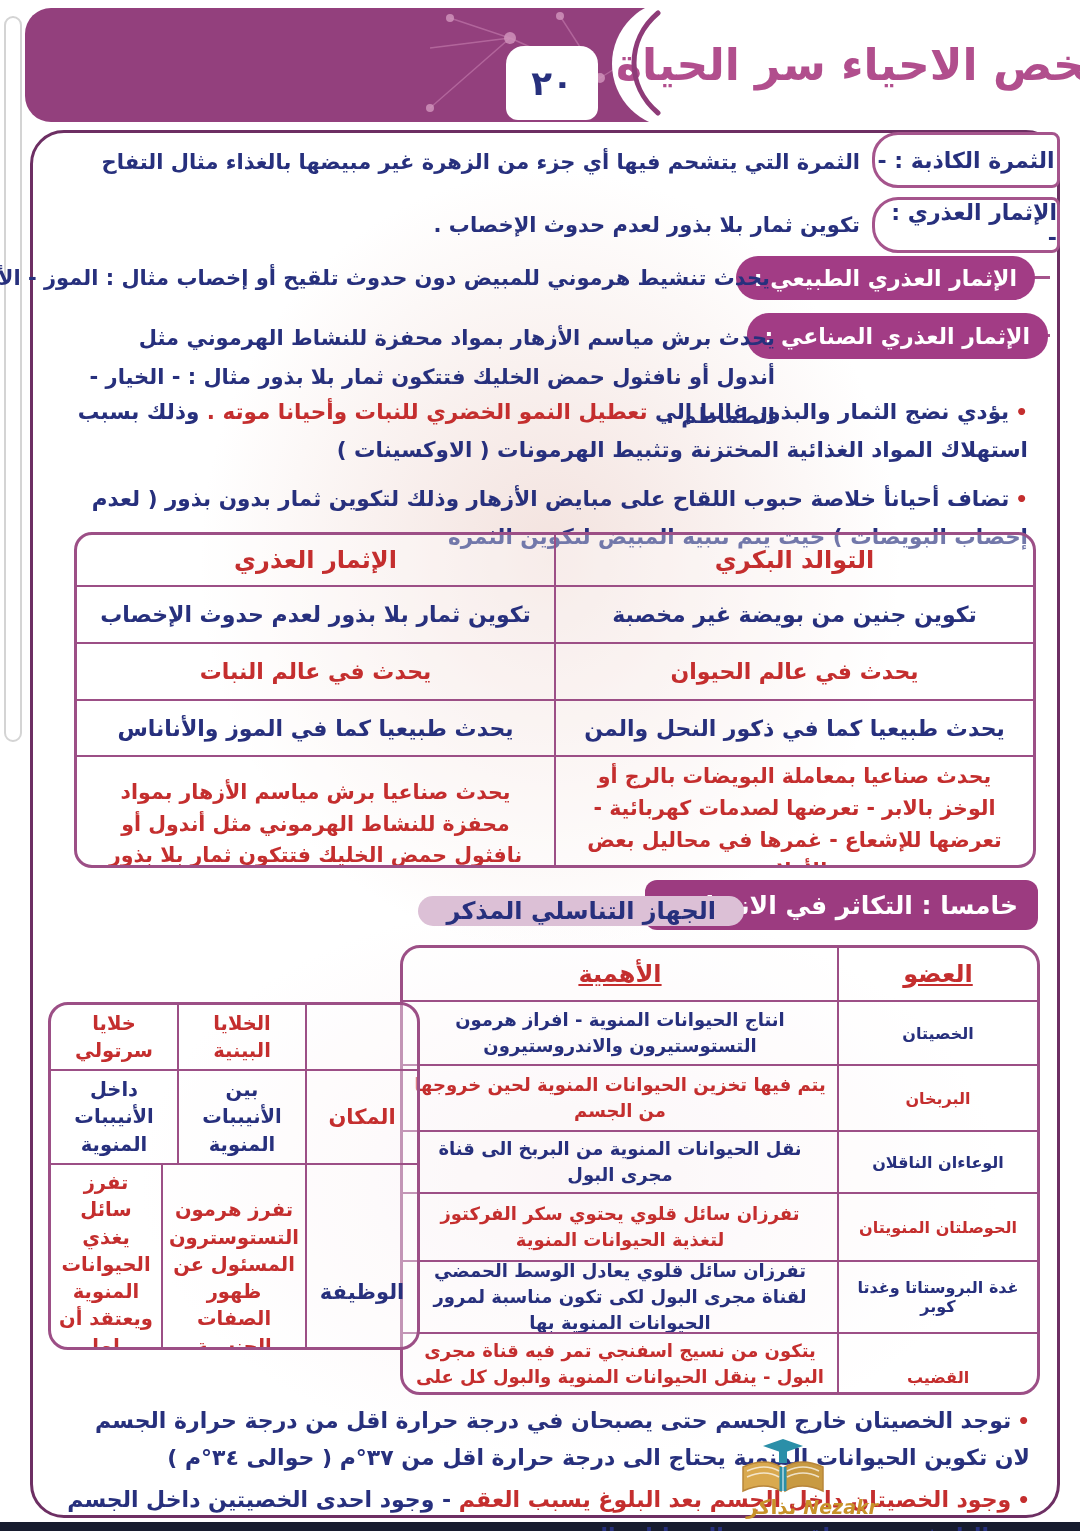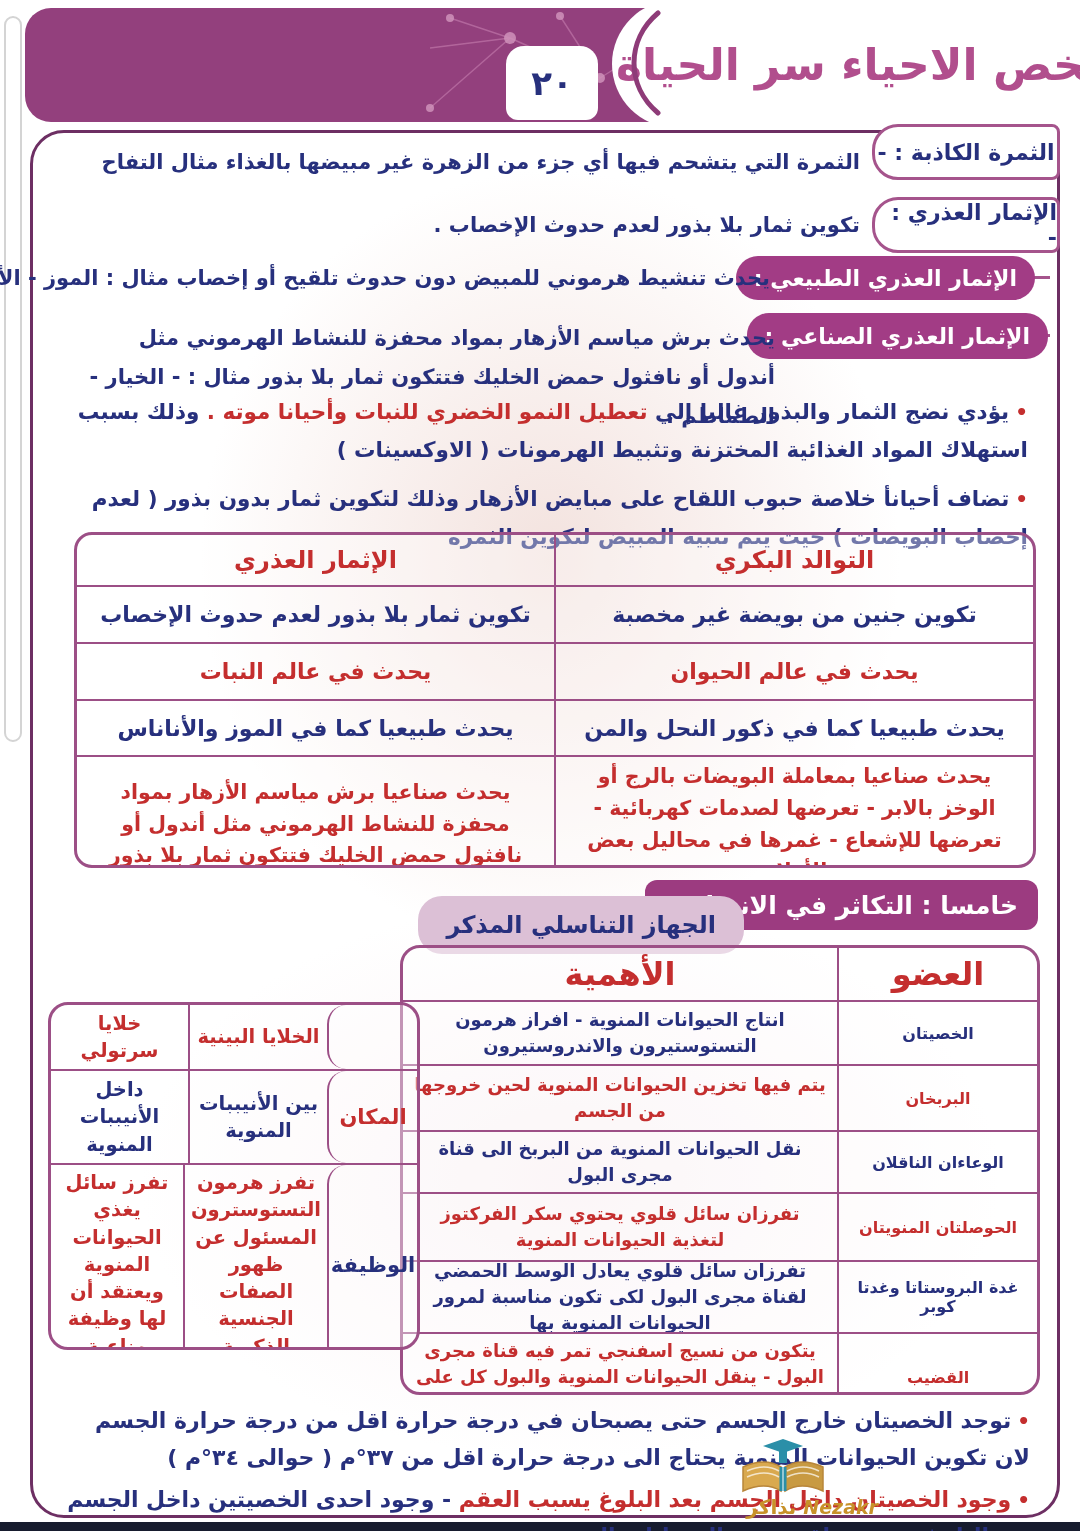--- a/index.html
+++ b/index.html
@@ -49,35 +49,35 @@
   .cmp{top:532px;left:74px;width:962px;height:336px;border:3px solid var(--tbl);border-radius:18px;overflow:hidden;display:grid;grid-template-rows:50px 57px 57px 56px 1fr;background:rgba(255,255,255,.35);}
   .cmp-row{display:flex;}
   .cmp-row + .cmp-row{border-top:2px solid var(--tbl);}
   .cmp-cell{flex:1;display:flex;flex-direction:column;align-items:center;justify-content:center;text-align:center;font-size:22px;padding:4px 12px;}
   .cmp-cell:first-child{border-left:2px solid var(--tbl);}
   .cmp-head .cmp-cell{font-size:24px;}
   .cmp-last .cmp-cell{font-size:20.5px;line-height:1.55;justify-content:center;}
 
   
   .sec5{top:880px;right:42px;height:50px;background:#9c3b80;color:#fff;font-size:25px;border-radius:12px;padding:0 20px;}
-  .sec5-sub{top:896px;right:336px;height:58px;background:#dcc0d6;color:var(--navy);font-size:24px;border-radius:24px;padding:4px 28px;}
+  .sec5-sub{top:896px;right:336px;height:30px;background:#dcc0d6;color:var(--navy);font-size:24px;border-radius:24px;padding:4px 28px;}
 
   
   .organ-tbl{top:945px;left:400px;width:640px;height:450px;border:3px solid var(--tbl);border-radius:20px;overflow:hidden;display:grid;grid-template-rows:52px 64px 66px 62px 68px 72px 1fr;background:rgba(255,255,255,.4);}
   .o-row{display:flex;}
   .o-row + .o-row{border-top:2px solid var(--tbl);}
   .o-organ{width:200px;flex:none;border-left:2px solid var(--tbl);display:flex;align-items:center;justify-content:center;text-align:center;font-size:16px;padding:2px 6px;}
   .o-imp{flex:1;display:flex;align-items:center;justify-content:center;text-align:center;font-size:18px;line-height:1.45;padding:4px 10px;}
-  .o-head .o-organ,.o-head .o-imp{font-size:32px;color:var(--red);}
+  .o-head .o-organ,.o-head .o-imp{font-size:24px;color:var(--red);text-decoration:underline;}
 
   
   .cells-tbl{top:1002px;left:48px;width:372px;height:348px;border:3px solid var(--tbl);border-radius:20px;overflow:hidden;display:grid;grid-template-rows:64px 94px 1fr;background:rgba(255,255,255,.4);}
   .c-row{display:flex;}
   .c-row + .c-row{border-top:2px solid var(--tbl);}
-  .c-label{width:90px;flex:none;border-left:2px solid var(--tbl);display:flex;align-items:center;justify-content:center;font-size:21px;text-align:center;border-radius:19px;}
+  .c-label{width:112px;flex:none;border-left:2px solid var(--tbl);display:flex;align-items:center;justify-content:center;font-size:21px;text-align:center;}
   .c-cell{flex:1;display:flex;align-items:center;justify-content:center;text-align:center;font-size:19.5px;line-height:1.4;padding:4px 6px;}
   .c-cell + .c-cell{border-left:0;}
   .c-mid{border-left:2px solid var(--tbl);}
 
   
   .bottom-notes{top:1402px;left:58px;right:50px;font-size:22px;line-height:1.7;text-align:right;z-index:2;}
   .bottom-notes p{margin-bottom:4px;}
 
   
   .watermark{left:688px;top:1437px;width:190px;text-align:center;z-index:3;}
@@ -136,21 +136,21 @@
     <path d="M40 3 C 8 30, 8 76, 40 103" stroke="#8e3b78" stroke-width="5" fill="none" stroke-linecap="round"></path>
   </svg>
   <div class="abs badge flexc">٢٠</div>
 
   <div class="abs page-edge"></div>
 
   <div class="abs content-box"></div>
   <div class="abs face-bg1"></div>
   <div class="abs face-bg2"></div>
 
-  <div class="abs def-tab flexc" style="top:124px;">الثمرة الكاذبة : -</div>
+  <div class="abs def-tab flexc" style="top:132px;">الثمرة الكاذبة : -</div>
   <div class="abs def-text" style="top:150px;right:220px;">الثمرة التي يتشحم فيها أي جزء من الزهرة غير مبيضها بالغذاء مثال التفاح</div>
 
   <div class="abs def-tab flexc" style="top:197px;">الإثمار العذري : -</div>
   <div class="abs def-text" style="top:213px;right:220px;">تكوين ثمار بلا بذور لعدم حدوث الإخصاب .</div>
 
   <div class="abs pill-connector" style="top:276px;right:30px;"></div>
   <div class="abs mg-pill flexc" style="top:256px;right:45px;">الإثمار العذري الطبيعي :</div>
   <div class="abs pill-text" style="top:266px;right:310px;white-space:nowrap;">يحدث تنشيط هرموني للمبيض دون حدوث تلقيح أو إخصاب مثال : الموز - الأناناس</div>
 
   <div class="abs pill-connector" style="top:334px;right:30px;"></div>

